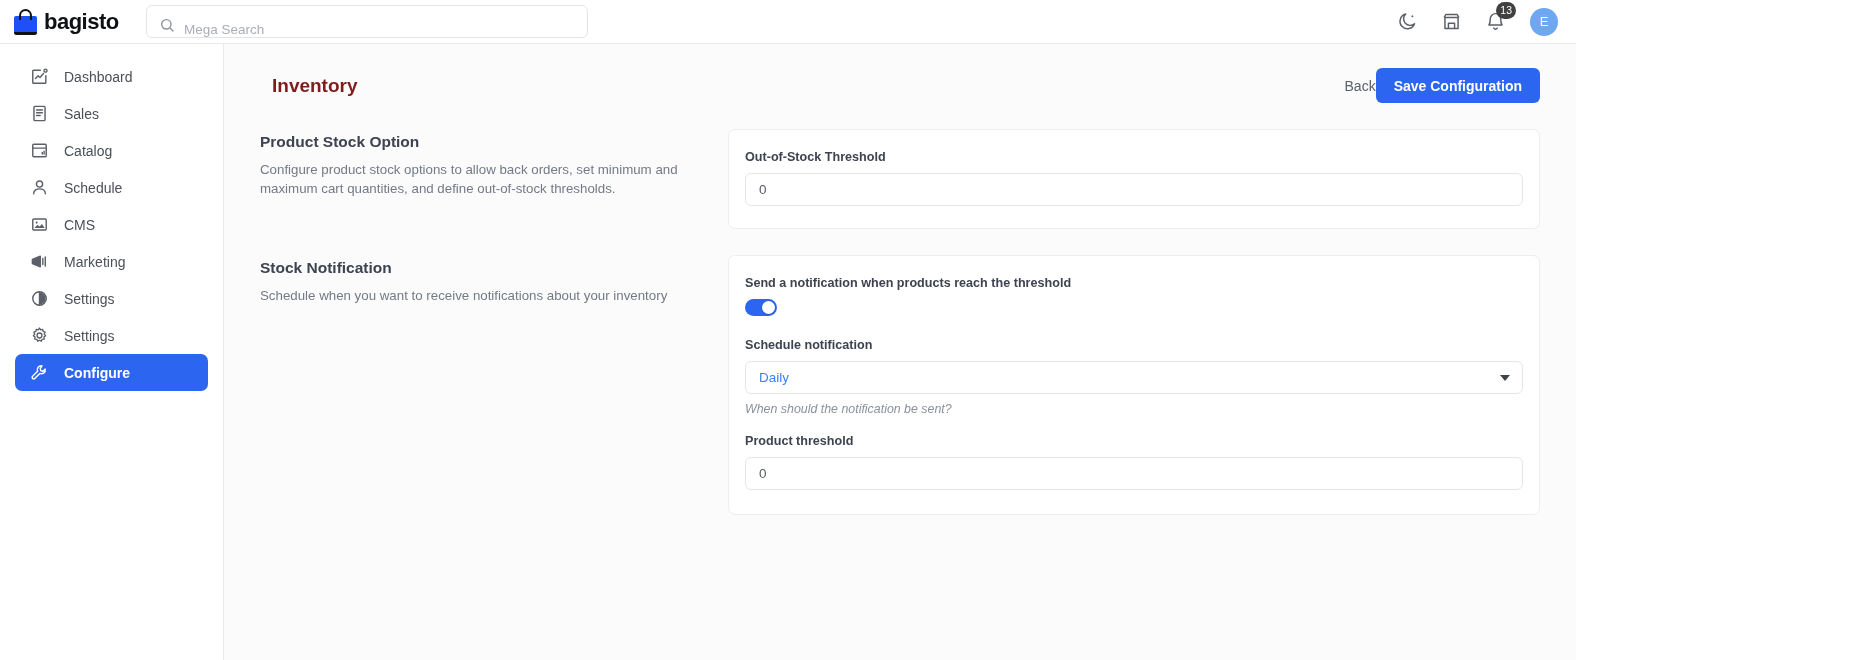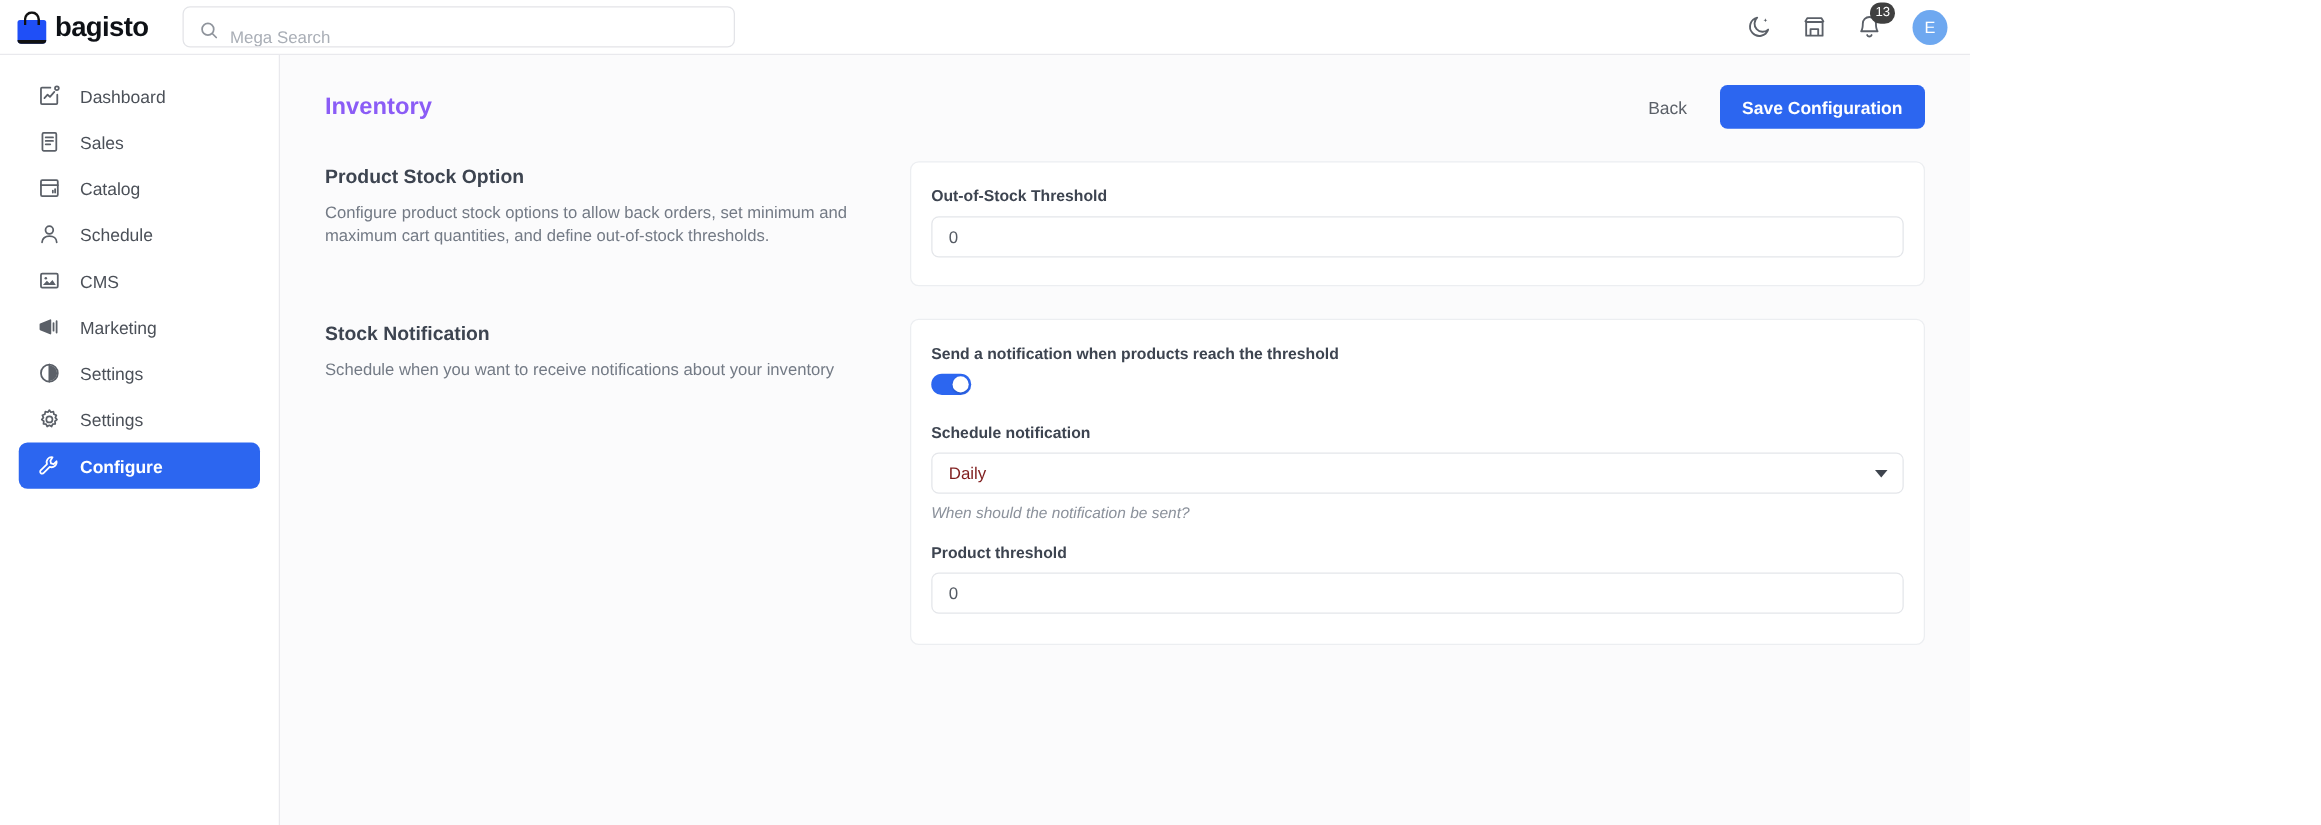--- a/index.html
+++ b/index.html
@@ -80,22 +80,22 @@
   .nav-label { line-height: 1; }
 
   
   .main { flex: 1; background: #fbfbfc; overflow: hidden; position: relative; }
   .main-inner { padding: 0 0 0 0; }
 
   .page-head {
     display: flex; align-items: center;
     padding: 24px 36px 0 36px;
   }
-  .page-title { font-size: 19px; font-weight: bold; color: #8b5cf6; }
-  .head-actions { margin-left: auto; display: flex; align-items: center; gap: 26px; }
+  .page-title { font-size: 19px; font-weight: bold; color: #7f1d1d; margin-left: 12px; }
+  .head-actions { margin-left: auto; display: flex; align-items: center; }
   .back-link { font-size: 14px; color: #5b6068; cursor: pointer; }
   .btn-primary {
     background: #2c66f0; color: #fff; border: none; border-radius: 6px;
     height: 35px; padding: 0 18px; font-size: 14px; font-weight: bold;
     font-family: "Liberation Sans", sans-serif; cursor: pointer;
   }
 
   .section {
     display: flex; padding: 26px 36px 0 36px; gap: 0;
   }
@@ -115,21 +115,21 @@
   .finput {
     width: 100%; height: 33px; border: 1px solid #e4e6ea; border-radius: 6px;
     padding: 0 13px; font-size: 13.5px; color: #555b64; outline: none;
     font-family: "Liberation Sans", sans-serif; background: #fff;
   }
   .fhint { font-size: 12.4px; color: #8b919b; font-style: italic; margin-top: 8px; }
 
   .select-wrap { position: relative; }
   .fselect {
     width: 100%; height: 33px; border: 1px solid #e4e6ea; border-radius: 6px;
-    padding: 0 13px; font-size: 13.5px; color: #7f1d1d; outline: none;
+    padding: 0 13px; font-size: 13.5px; color: #3b82f6; outline: none;
     font-family: "Liberation Sans", sans-serif; background: #fff;
     -webkit-appearance: none; appearance: none; cursor: pointer;
   }
   .caret {
     position: absolute; right: 13px; top: 50%; transform: translateY(-50%);
     pointer-events: none; width: 0; height: 0;
     border-left: 5px solid transparent; border-right: 5px solid transparent;
     border-top: 6px solid #3e444e;
   }
 

